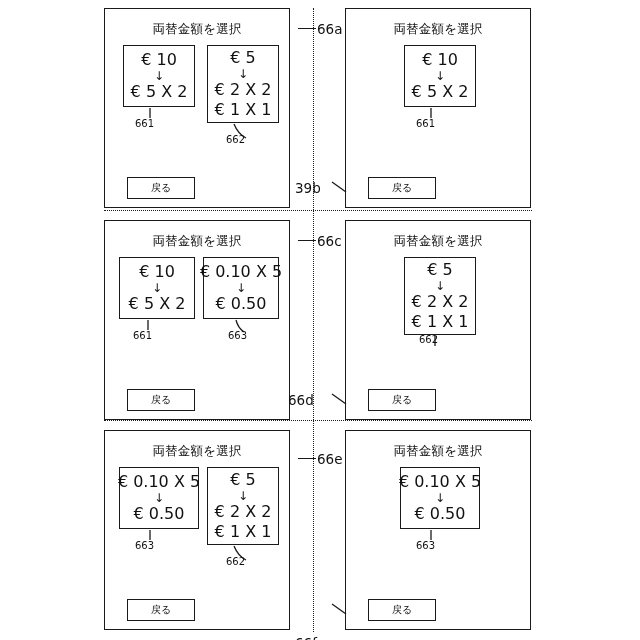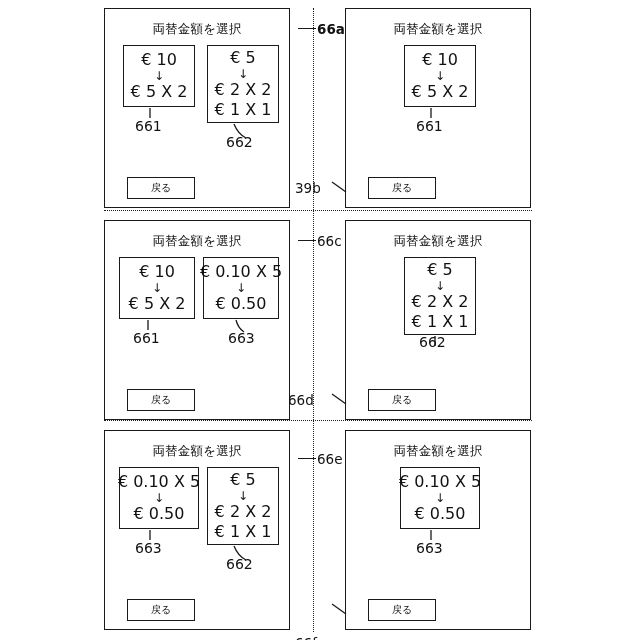--- a/index.html
+++ b/index.html
@@ -70,21 +70,21 @@
     background: #ffffff;
     display: flex;
     align-items: center;
     justify-content: center;
     font-size: 10px;
   }
 
   
   .refnum {
     position: absolute;
-    font-size: 14px;
+    font-size: 10px;
     white-space: nowrap;
   }
   .leader {
     position: absolute;
     overflow: visible;
   }
 
   
   .dotline {
     position: absolute;
@@ -140,21 +140,21 @@
     <path d="M 46 100 L 46 110" stroke="#1a1a1a" stroke-width="1.3" fill="none"></path>
   </svg>
   <div class="refnum" style="left:135px; top:118px;">661</div>
 
   <svg class="leader" style="left:104px; top:8px; width:200px; height:210px;">
     <path d="M 130 116 Q 134 126 142 130" stroke="#1a1a1a" stroke-width="1.3" fill="none"></path>
   </svg>
   <div class="refnum" style="left:226px; top:134px;">662</div>
 
   <div class="tagline" style="left:298px; top:28px; width:18px;"></div>
-  <div class="tag" style="left:317px; top:21px;font-weight:bold;">66a</div>
+  <div class="tag" style="left:317px; top:21px;">66a</div>
 
   <div class="panel" style="left:345px; top:8px; width:186px; height:200px;">
     <div class="panel-title" style="top:12px;">両替金額を選択</div>
 
     <div class="optbox" style="left:58px; top:36px; width:72px; height:62px;">
       <div class="optline">€ 10</div>
       <div class="arrow">↓</div>
       <div class="optline">€ 5 X 2</div>
     </div>
 

